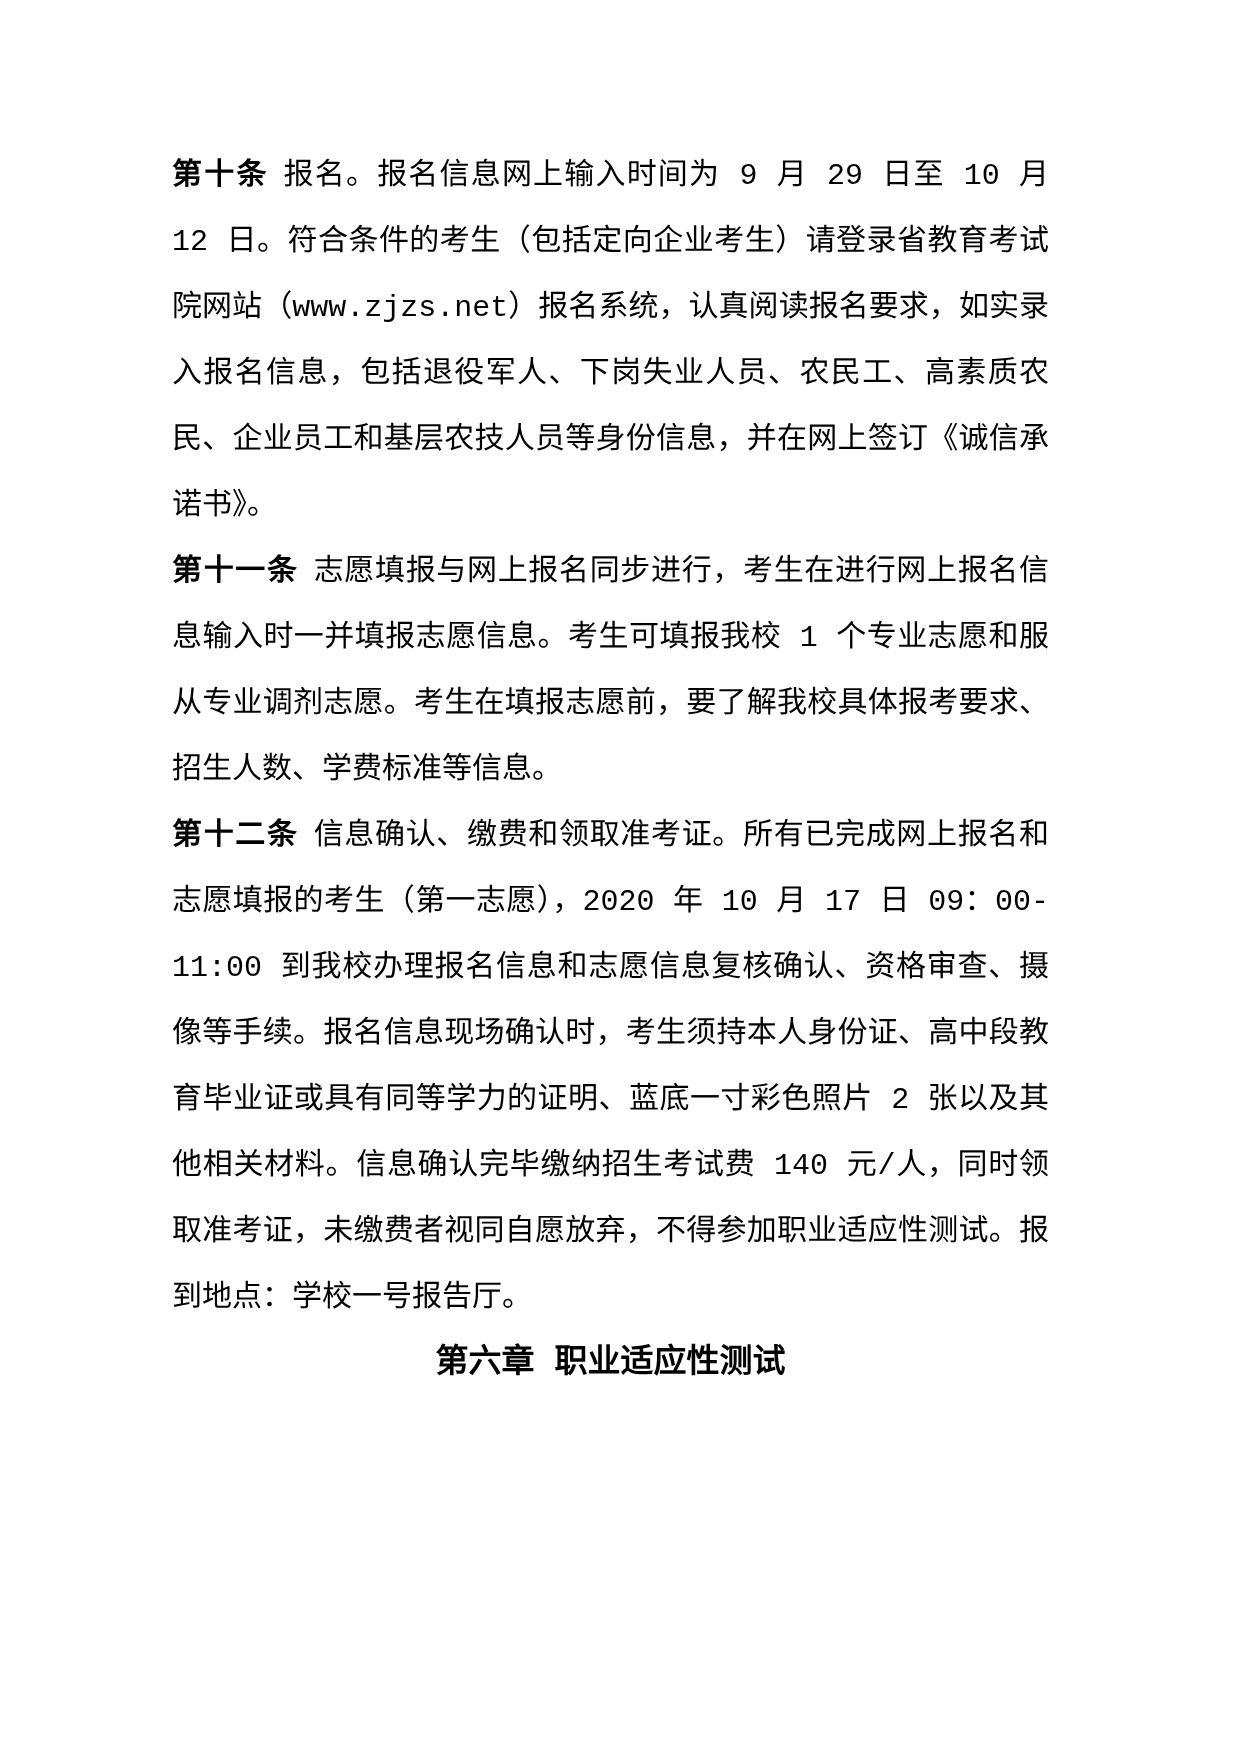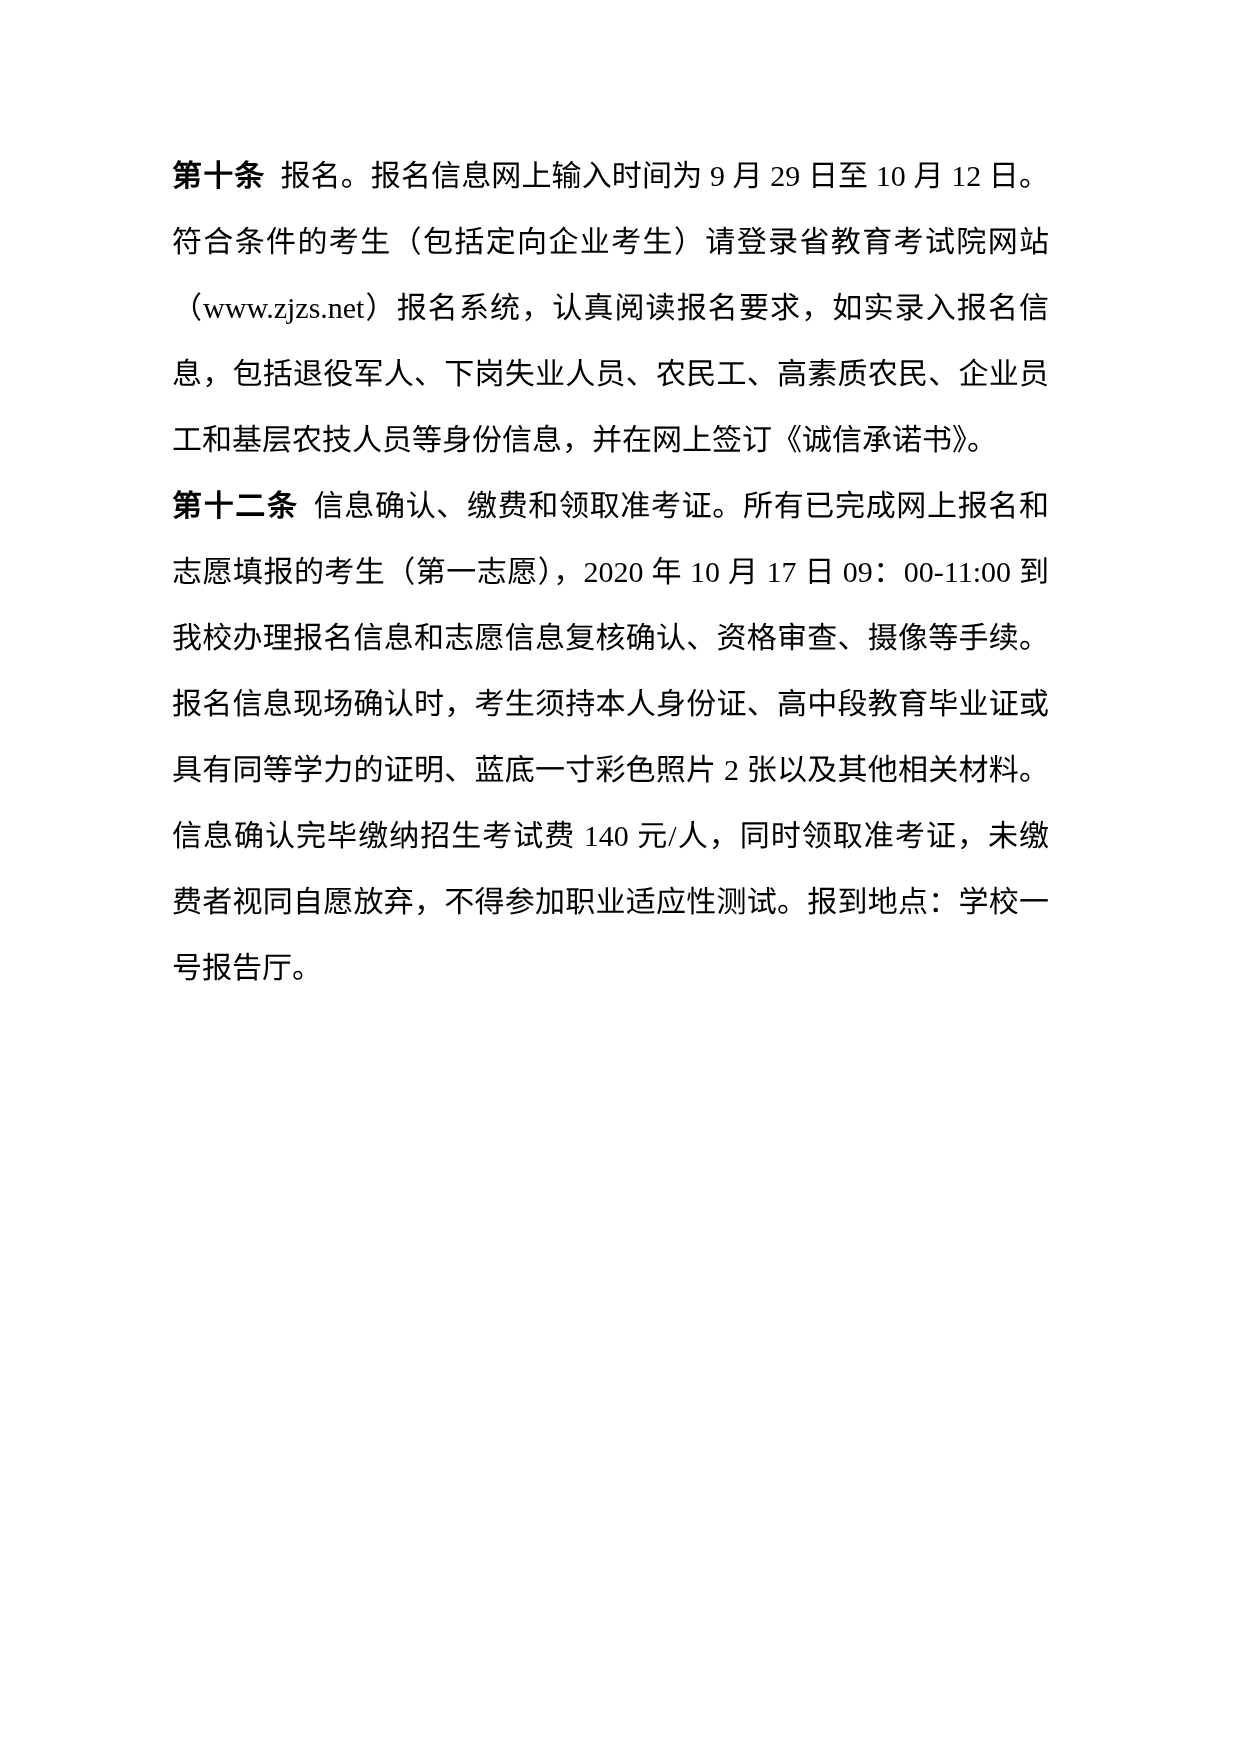--- a/index.html
+++ b/index.html
@@ -13,21 +13,21 @@
     height: 1754px;
     background: #ffffff;
     overflow: hidden;
   }
   .content {
     position: absolute;
     left: 172px;
     top: 143px;
     width: 877px;
     color: #000000;
-    font-family: Liberation Serif, serif;
+    font-family: Liberation Mono, monospace;
     font-size: 30px;
     line-height: 66px;
   }
   .para {
     margin: 0;
     text-align: justify;
     text-align-last: left;
   }
   .article-label {
     font-weight: bold;
@@ -43,20 +43,22 @@
   }
 </style>
 </head>
 <body>
 
 <div class="page">
   <main class="content">
 
     <p class="para"><span class="article-label">第十条</span><span>报名。报名信息网上输入时间为 9 月 29 日至 10 月 12 日。符合条件的考生（包括定向企业考生）请登录省教育考试院网站（www.zjzs.net）报名系统，认真阅读报名要求，如实录入报名信息，包括退役军人、下岗失业人员、农民工、高素质农民、企业员工和基层农技人员等身份信息，并在网上签订《诚信承诺书》。</span></p>
 
+    <p class="para"><span class="article-label">第十一条</span><span>志愿填报与网上报名同步进行，考生在进行网上报名信息输入时一并填报志愿信息。考生可填报我校 1 个专业志愿和服从专业调剂志愿。考生在填报志愿前，要了解我校具体报考要求、招生人数、学费标准等信息。</span></p>
 
     <p class="para"><span class="article-label">第十二条</span><span>信息确认、缴费和领取准考证。所有已完成网上报名和志愿填报的考生（第一志愿），2020 年 10 月 17 日 09：00-11:00 到我校办理报名信息和志愿信息复核确认、资格审查、摄像等手续。报名信息现场确认时，考生须持本人身份证、高中段教育毕业证或具有同等学力的证明、蓝底一寸彩色照片 2 张以及其他相关材料。信息确认完毕缴纳招生考试费 140 元/人，同时领取准考证，未缴费者视同自愿放弃，不得参加职业适应性测试。报到地点：学校一号报告厅。</span></p>
 
+    <h2 class="chapter">第六章 职业适应性测试</h2>
 
 
 
   </main>
 </div>
 
 </body></html>

